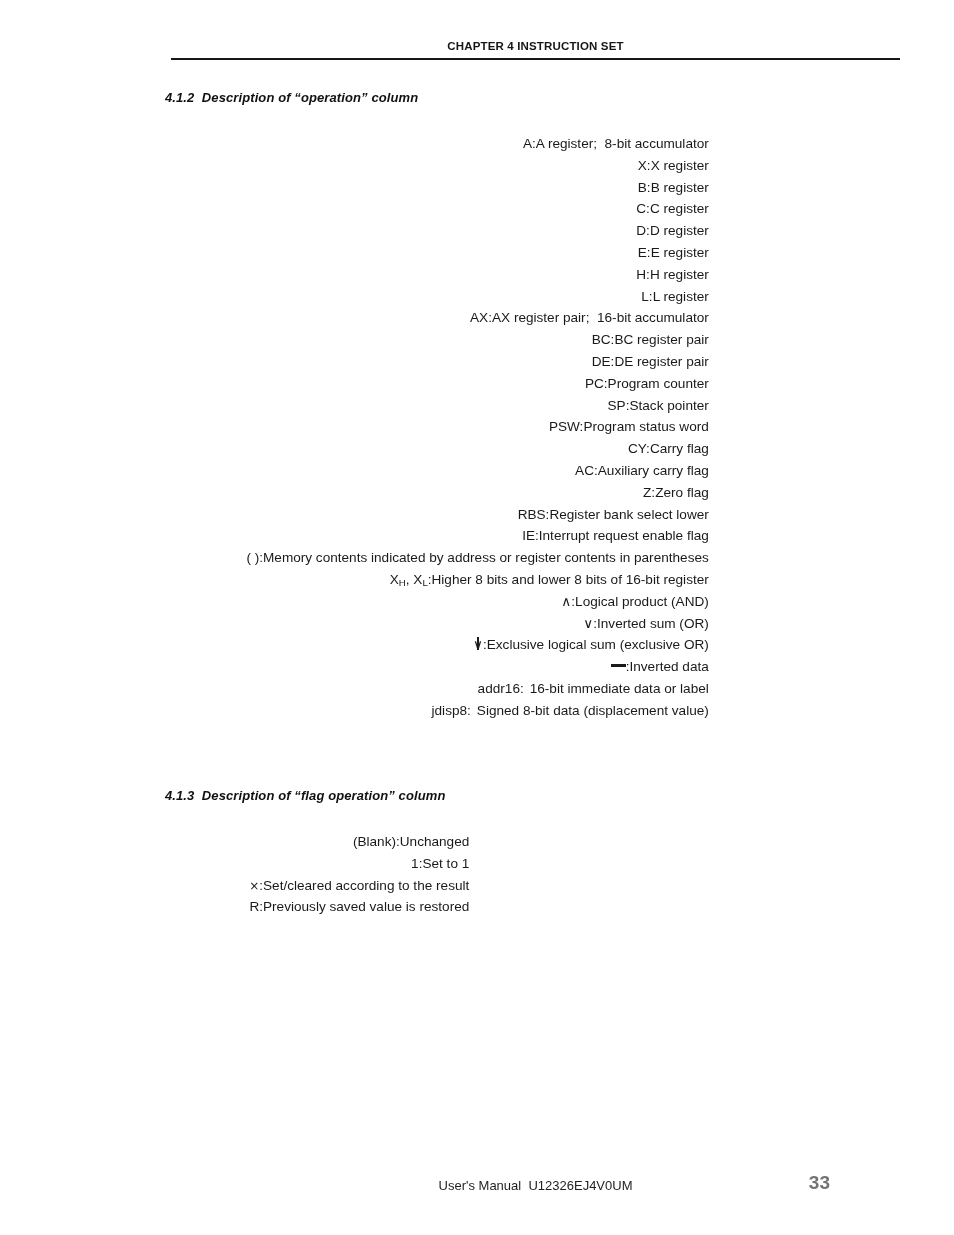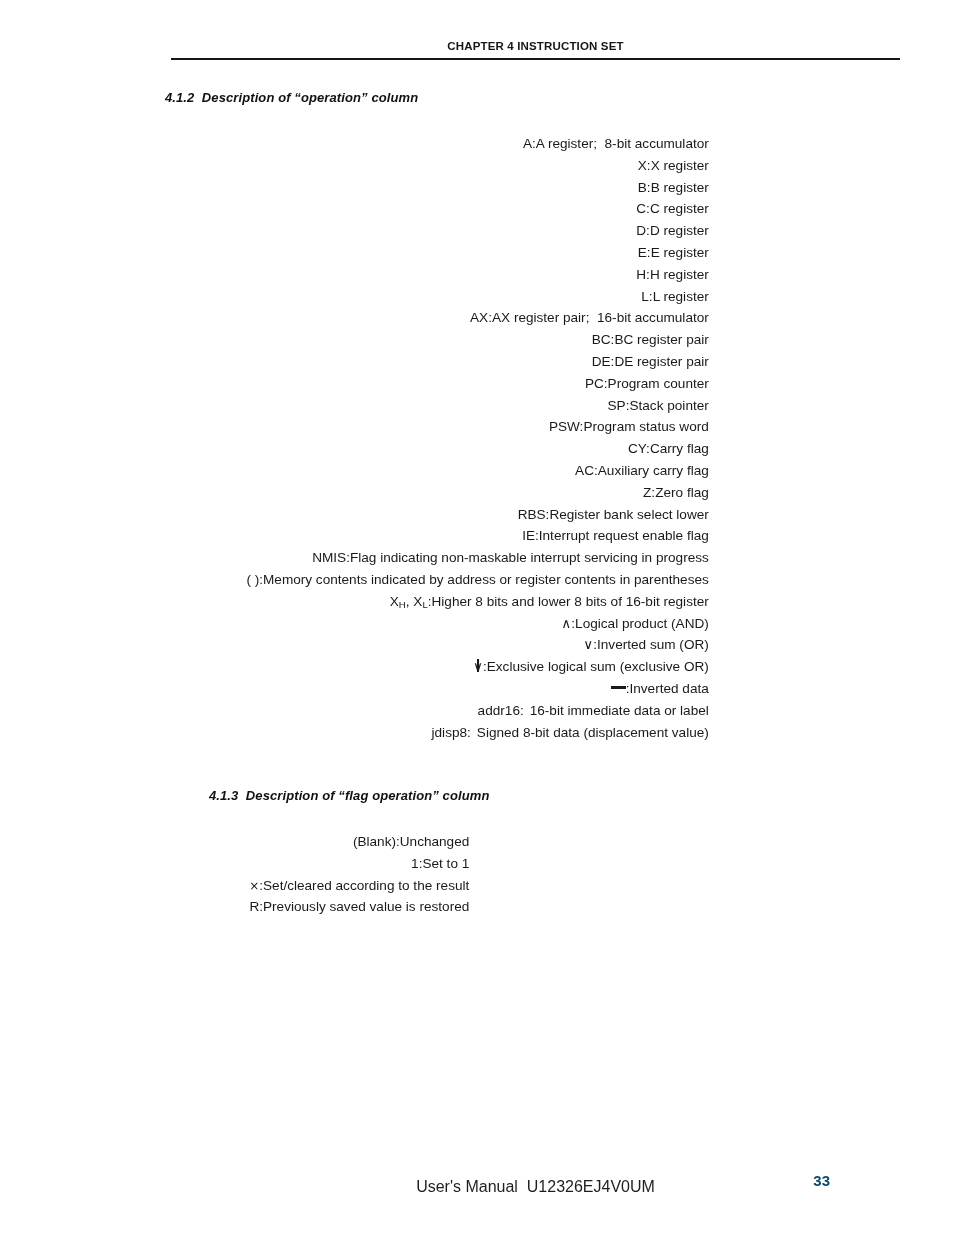--- a/index.html
+++ b/index.html
@@ -47,21 +47,21 @@
     position: absolute;
     left: 130px;
     font-size: 13px;
     font-weight: bold;
     color: #111111;
     white-space: pre;
     letter-spacing: 0.1px;
     font-style: italic;
   }
   #heading-412 { top: 90px; }
-  #heading-413 { top: 788px; margin-left: 44px; }
+  #heading-413 { top: 788px; }
 
   
   .deflist {
     position: absolute;
     left: 170px;
   }
   #deflist-operation { top: 133px; }
   #deflist-flag      { top: 831px; }
 
   .defrow {
@@ -132,31 +132,31 @@
     font-size: 12px;
   }
 
   
   .footer-text {
     position: absolute;
     left: 136px;
     top: 1178px;
     width: 729px;
     text-align: center;
-    font-size: 16px;
+    font-size: 13px;
     color: #1f1f1f;
     white-space: pre;
   }
   .footer-page {
     position: absolute;
     right: 89px;
     top: 1172px;
-    font-size: 15px;
+    font-size: 19px;
     font-weight: bold;
-    color: #0c4a6e;
+    color: #737373;
   }
 </style>
 </head>
 <body>
 
 <div class="page">
 
   <div class="running-head">CHAPTER 4  INSTRUCTION SET</div>
   <div class="head-rule"></div>
 
@@ -176,21 +176,20 @@
     <div class="defrow"><span class="term">BC:</span><span class="desc">BC register pair</span></div>
     <div class="defrow"><span class="term">DE:</span><span class="desc">DE register pair</span></div>
     <div class="defrow"><span class="term">PC:</span><span class="desc">Program counter</span></div>
     <div class="defrow"><span class="term">SP:</span><span class="desc">Stack pointer</span></div>
     <div class="defrow"><span class="term">PSW:</span><span class="desc">Program status word</span></div>
     <div class="defrow"><span class="term">CY:</span><span class="desc">Carry flag</span></div>
     <div class="defrow"><span class="term">AC:</span><span class="desc">Auxiliary carry flag</span></div>
     <div class="defrow"><span class="term">Z:</span><span class="desc">Zero flag</span></div>
     <div class="defrow"><span class="term">RBS:</span><span class="desc">Register bank select lower</span></div>
     <div class="defrow"><span class="term">IE:</span><span class="desc">Interrupt request enable flag</span></div>
-    <div class="defrow"><span class="term">NMIS:</span><span class="desc">Flag indicating non-maskable interrupt servicing in progress</span></div>
     <div class="defrow"><span class="term">( ):</span><span class="desc">Memory contents indicated by address or register contents in parentheses</span></div>
 
     <div class="defrow"><span class="term">X<span class="sub">H</span>, X<span class="sub">L</span>:</span><span class="desc">Higher 8 bits and lower 8 bits of 16-bit register</span></div>
 
     <div class="defrow"><span class="term"><span class="glyph-and">∧</span>:</span><span class="desc">Logical product (AND)</span></div>
 
     <div class="defrow"><span class="term"><span class="glyph-or">∨</span>:</span><span class="desc">Inverted sum (OR)</span></div>
 
     <div class="defrow"><span class="term"><span class="glyph-xor">∨</span>:</span><span class="desc">Exclusive logical sum (exclusive OR)</span></div>
 

